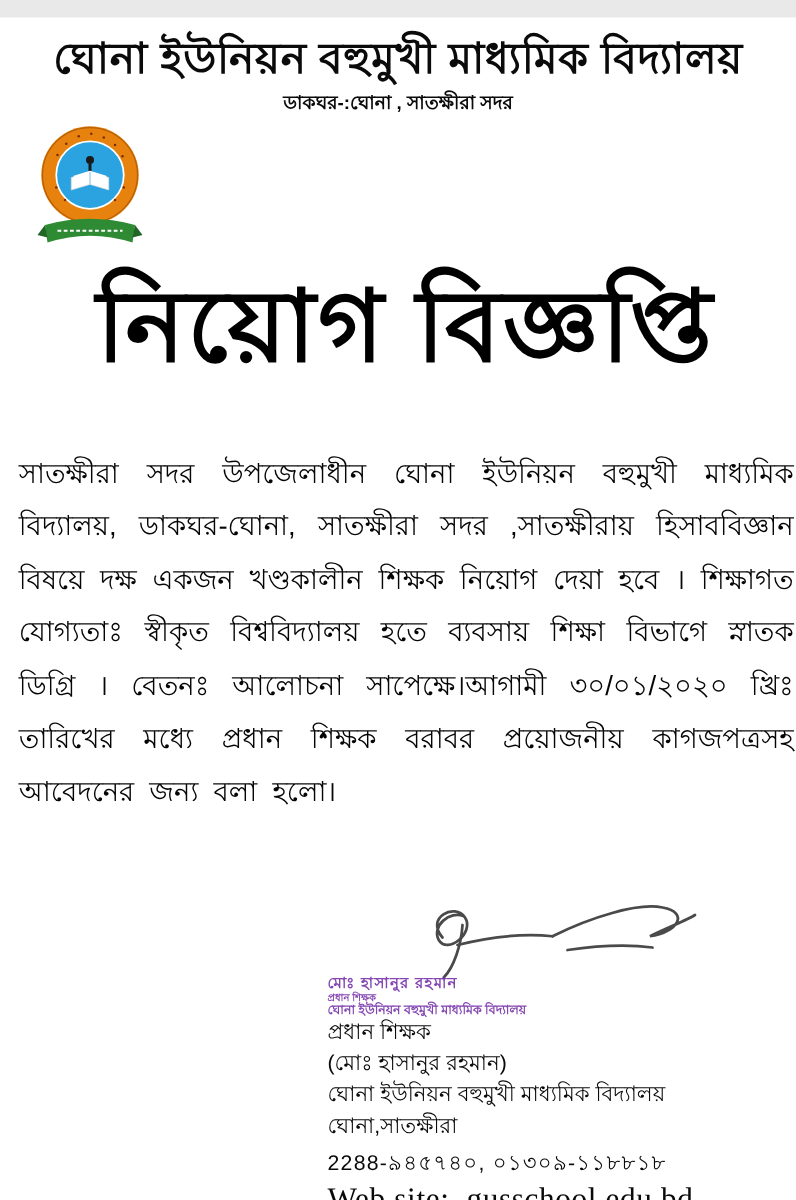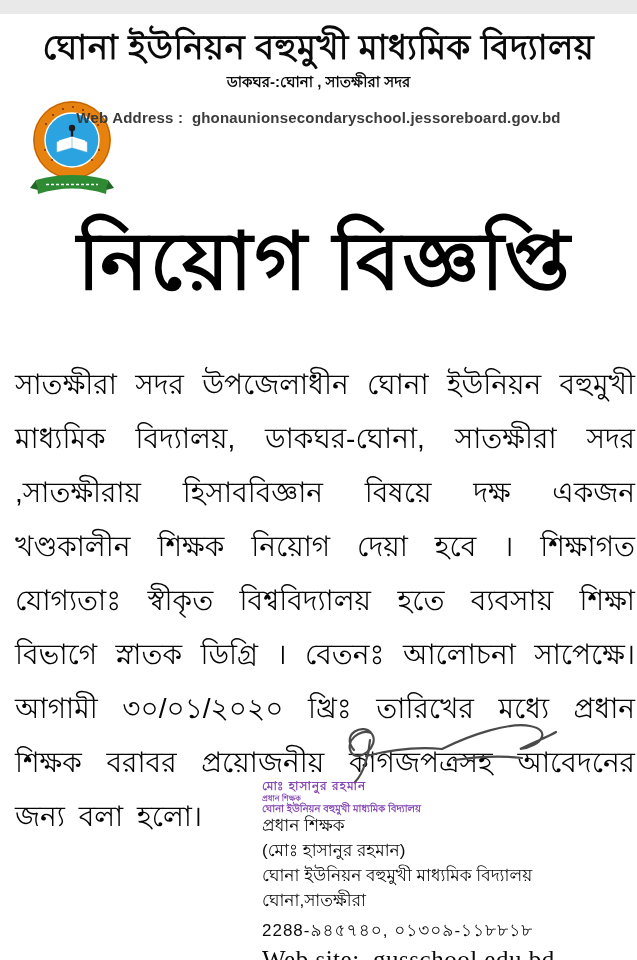--- a/index.html
+++ b/index.html
@@ -78,21 +78,21 @@
     line-height: 1.3;
     color: #000;
   }
 
   
   .notice-body {
     position: absolute;
     top: 344px;
     left: 15px;
     right: 2px;
-    font-size: 28px;
+    font-size: 22px;
     line-height: 1.93;
     text-align: justify;
     word-spacing: 6px;
     color: #050505;
   }
 
   
   .sig-block {
     position: absolute;
     top: 700px;
@@ -157,24 +157,20 @@
       <path d="M10,82 Q46,72 82,82 L80,96 Q46,85 12,96 Z" fill="#2e8b34"></path>
       <path d="M10,82 L4,90 L12,92 Z" fill="#226627"></path>
       <path d="M82,82 L88,90 L80,92 Z" fill="#226627"></path>
       <line x1="20" y1="86.5" x2="72" y2="86.5" stroke="#ffffff" stroke-width="1.6" stroke-dasharray="3 2"></line>
     </svg>
   </div>
 
   <div class="header">
     <div class="school-name">ঘোনা ইউনিয়ন বহুমুখী মাধ্যমিক বিদ্যালয়</div>
     <div class="sub-address">ডাকঘর-:ঘোনা , সাতক্ষীরা সদর</div>
-    <div class="web-line">
-      <span>Web Address :</span>&nbsp;
-      <span>ghonaunionsecondaryschool.jessoreboard.gov.bd</span>
-    </div>
   </div>
 
   <div class="notice-title">নিয়োগ বিজ্ঞপ্তি</div>
 
   <div class="notice-body">সাতক্ষীরা সদর উপজেলাধীন ঘোনা ইউনিয়ন বহুমুখী মাধ্যমিক বিদ্যালয়, ডাকঘর-ঘোনা, সাতক্ষীরা সদর ,সাতক্ষীরায় হিসাববিজ্ঞান বিষয়ে দক্ষ একজন খণ্ডকালীন শিক্ষক নিয়োগ দেয়া হবে । শিক্ষাগত যোগ্যতাঃ স্বীকৃত বিশ্ববিদ্যালয় হতে ব্যবসায় শিক্ষা বিভাগে স্নাতক ডিগ্রি । বেতনঃ আলোচনা সাপেক্ষে।আগামী ৩০/০১/২০২০ খ্রিঃ তারিখের মধ্যে প্রধান শিক্ষক বরাবর প্রয়োজনীয় কাগজপত্রসহ আবেদনের জন্য বলা হলো।</div>
 
   <div class="sig-block">
     <svg class="sig-scrawl" width="250" height="72" viewBox="0 0 250 72">
       <g fill="none" stroke="#4a4a4a" stroke-width="2.2" stroke-linecap="round">
         <path d="M34,36 C20,20 44,8 52,20 C60,32 38,50 31,38 C25,27 40,14 51,19"></path>

